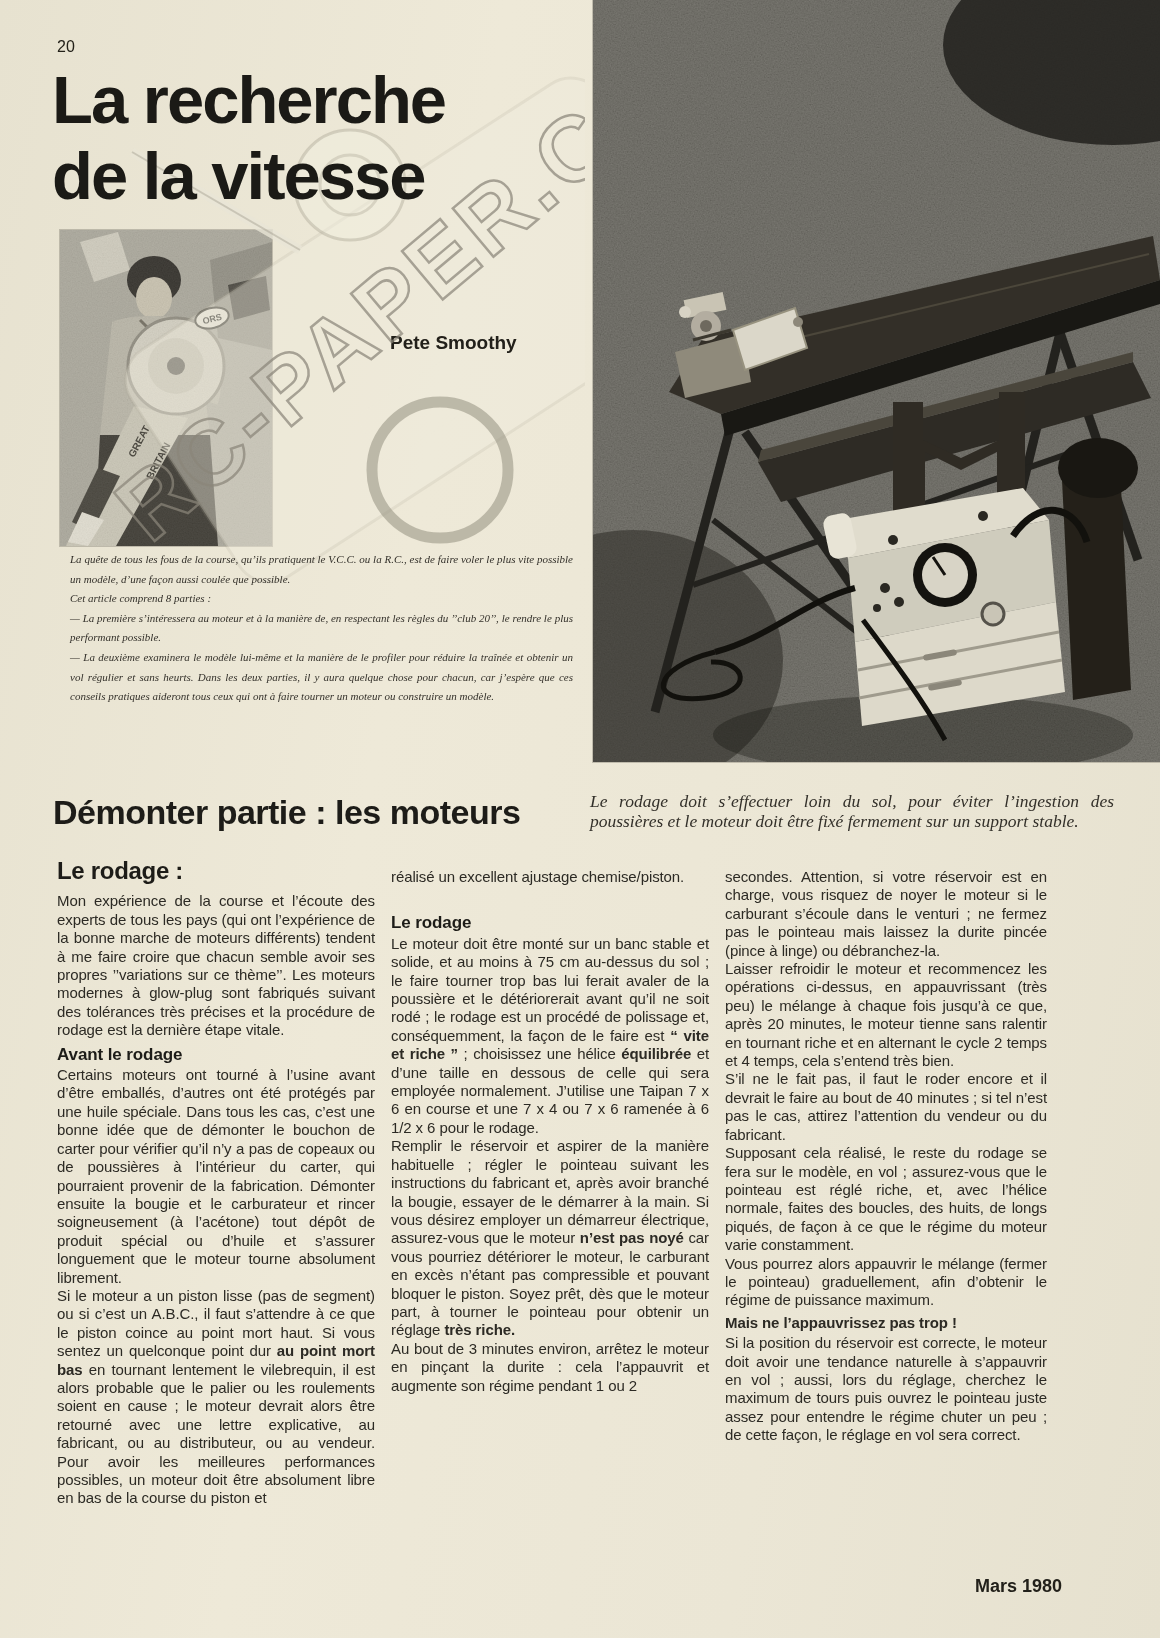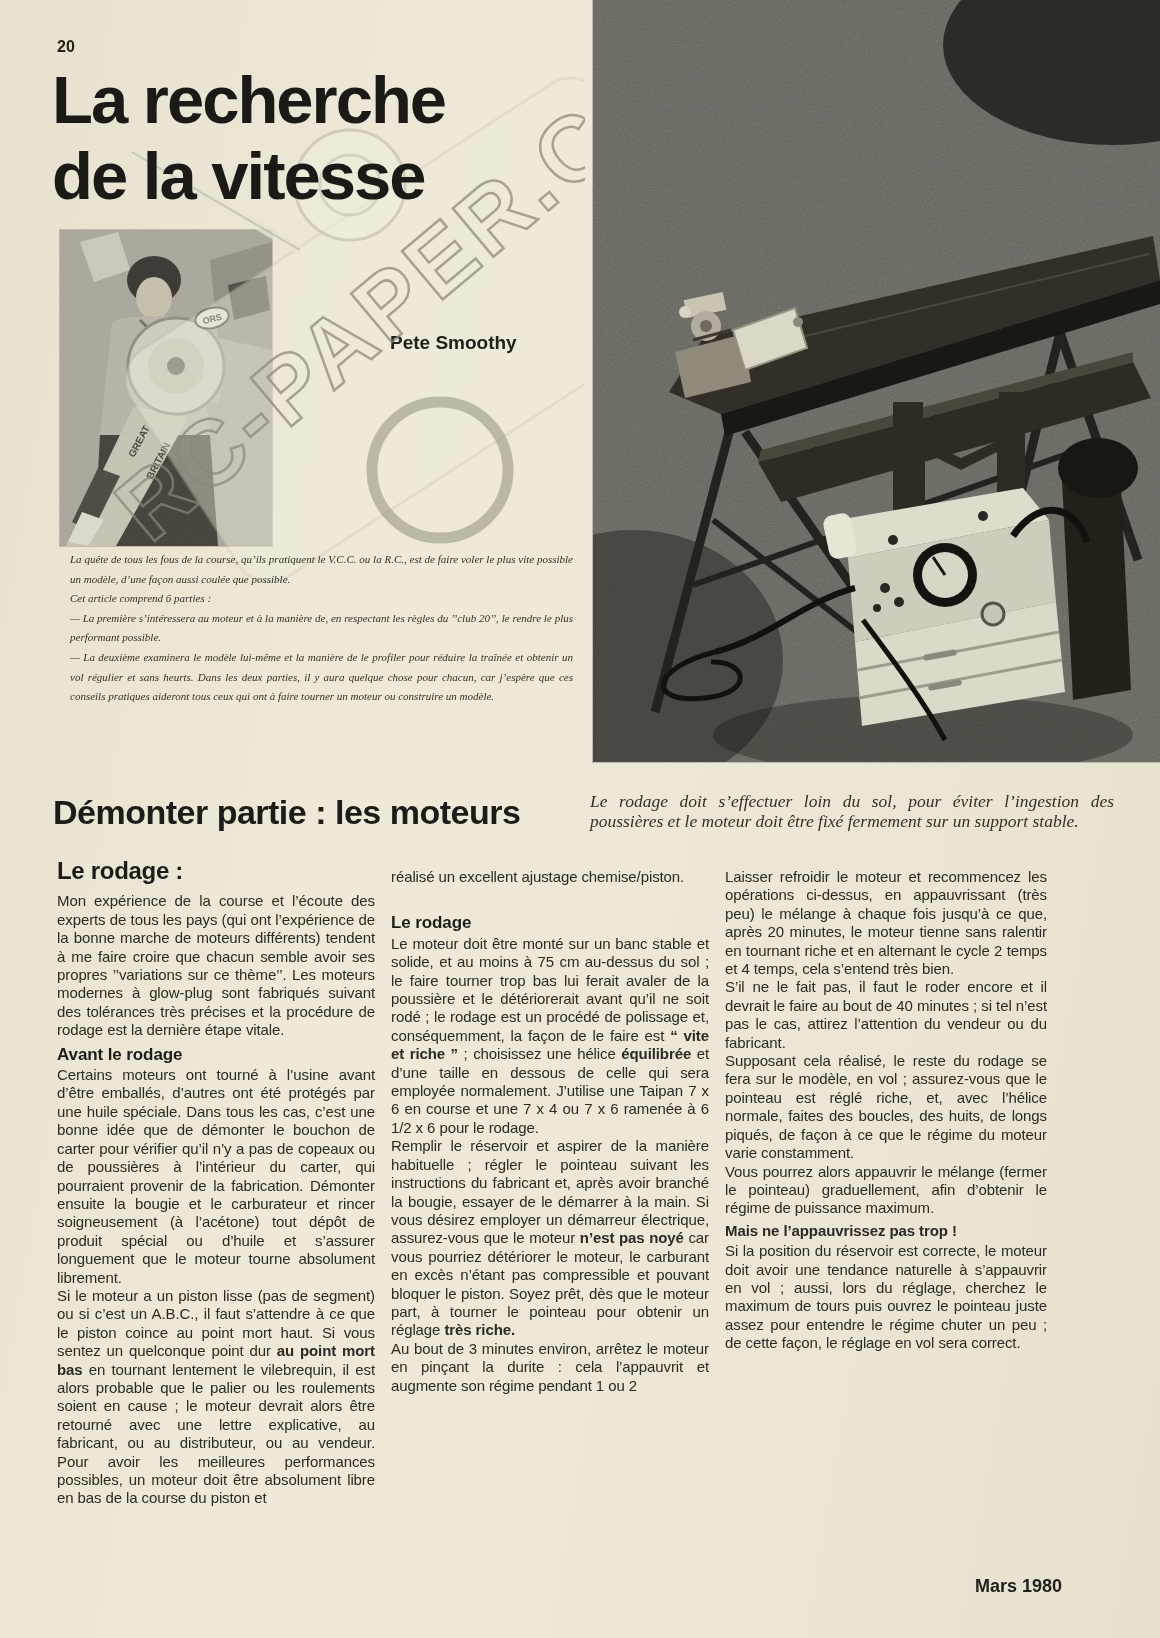--- a/index.html
+++ b/index.html
@@ -2,21 +2,21 @@
 <html><head>
 <meta charset="utf-8">
 <style>
   html,body{margin:0;padding:0;}
   body{width:1160px;height:1638px;background:#c9c4b4;}
   .page{
     position:relative;width:1160px;height:1638px;overflow:hidden;
     background:linear-gradient(100deg,#e7e2d0 0%,#eee9d8 35%,#ebe6d5 70%,#e6e1cf 100%);
     font-family:"Liberation Sans",sans-serif;color:#2c2a24;
   }
-  .page-number{position:absolute;left:57px;top:38px;font-size:16px;font-weight:bold;color:#232119;}
+  .page-number{position:absolute;left:57px;top:38px;font-size:16px;font-weight:normal;color:#232119;}
   .title{
     position:absolute;left:52px;top:62px;margin:0;z-index:2;
     font-size:67px;line-height:76px;font-weight:bold;letter-spacing:-2px;color:#1b1a16;
   }
   .author{position:absolute;left:390px;top:332px;z-index:2;font-size:19px;font-weight:bold;color:#22201a;}
   .photo{position:absolute;background:#8e8b7f;box-shadow:0 0 0 1px rgba(60,56,46,.25);}
   .photo svg{display:block;}
   .photo-left{left:60px;top:230px;width:212px;height:316px;z-index:0;}
   .photo-right{left:593px;top:0;width:567px;height:762px;z-index:0;}
   .ghost-svg,.wm-svg{position:absolute;left:0;top:0;pointer-events:none;}
@@ -189,21 +189,21 @@
   </svg>
 
   <div class="page-number">20</div>
 
   <h1 class="title"><span>La recherche</span><br><span>de la vitesse</span></h1>
 
   <div class="author">Pete Smoothy</div>
 
   <div class="intro">
     <p>La quête de tous les fous de la course, qu’ils pratiquent le V.C.C. ou la R.C., est de faire voler le plus vite possible un modèle, d’une façon aussi coulée que possible.</p>
-    <p>Cet article comprend 6 parties :</p>
+    <p>Cet article comprend 8 parties :</p>
     <p>—  La première s’intéressera au moteur et à la manière de, en respectant les règles du ’’club 20’’, le rendre le plus performant possible.</p>
     <p>—  La deuxième examinera le modèle lui-même et la manière de le profiler pour réduire la traînée et obtenir un vol régulier et sans heurts. Dans les deux parties, il y aura quelque chose pour chacun, car j’espère que ces conseils pratiques aideront tous ceux qui ont à faire tourner un moteur ou construire un modèle.</p>
   </div>
 
   <h2 class="part-heading">Démonter partie : les moteurs</h2>
 
   <div class="caption">Le rodage doit s’effectuer loin du sol, pour éviter l’ingestion des poussières et le moteur doit être fixé fermement sur un support stable.</div>
 
   <div class="col col-1">
     <h3 class="col-heading">Le rodage :</h3>
@@ -215,20 +215,21 @@
 
   <div class="col col-2">
     <p>réalisé un excellent ajustage chemise/piston.</p>
     <h4 class="sub-heading big-gap">Le rodage</h4>
     <p><span>Le moteur doit être monté sur un banc stable et solide, et au moins à 75 cm au-dessus du sol ; le faire tourner trop bas lui ferait avaler de la poussière et le détériorerait avant qu’il ne soit rodé ; le rodage est un procédé de polissage et, conséquemment, la façon de le faire est </span><b>“ vite et riche ”</b><span> ; choisissez une hélice </span><b>équilibrée</b><span> et d’une taille en dessous de celle qui sera employée normalement. J’utilise une Taipan 7 x 6 en course et une 7 x 4 ou 7 x 6 ramenée à 6 1/2 x 6 pour le rodage.</span></p>
     <p class="mt8"><span>Remplir le réservoir et aspirer de la manière habituelle ; régler le pointeau suivant les instructions du fabricant et, après avoir branché la bougie, essayer de le démarrer à la main. Si vous désirez employer un démarreur électrique, assurez-vous que le moteur </span><b>n’est pas noyé</b><span> car vous pourriez détériorer le moteur, le carburant en excès n’étant pas compressible et pouvant bloquer le piston. Soyez prêt, dès que le moteur part, à tourner le pointeau pour obtenir un réglage </span><b>très riche.</b></p>
     <p>Au bout de 3 minutes environ, arrêtez le moteur en pinçant la durite : cela l’appauvrit et augmente son régime pendant 1 ou 2</p>
   </div>
 
   <div class="col col-3">
+    <p>secondes. Attention, si votre réservoir est en charge, vous risquez de noyer le moteur si le carburant s’écoule dans le venturi ; ne fermez pas le pointeau mais laissez la durite pincée (pince à linge) ou débranchez-la.</p>
     <p>Laisser refroidir le moteur et recommencez les opérations ci-dessus, en appauvrissant (très peu) le mélange à chaque fois jusqu’à ce que, après 20 minutes, le moteur tienne sans ralentir en tournant riche et en alternant le cycle 2 temps et 4 temps, cela s’entend très bien.</p>
     <p>S’il ne le fait pas, il faut le roder encore et il devrait le faire au bout de 40 minutes ; si tel n’est pas le cas, attirez l’attention du vendeur ou du fabricant.</p>
     <p>Supposant cela réalisé, le reste du rodage se fera sur le modèle, en vol ; assurez-vous que le pointeau est réglé riche, et, avec l’hélice normale, faites des boucles, des huits, de longs piqués, de façon à ce que le régime du moteur varie constamment.</p>
     <p>Vous pourrez alors appauvrir le mélange (fermer le pointeau) graduellement, afin d’obtenir le régime de puissance maximum.</p>
     <p class="bold-line">Mais ne l’appauvrissez pas trop !</p>
     <p>Si la position du réservoir est correcte, le moteur doit avoir une tendance naturelle à s’appauvrir en vol ; aussi, lors du réglage, cherchez le maximum de tours puis ouvrez le pointeau juste assez pour entendre le régime chuter un peu ; de cette façon, le réglage en vol sera correct.</p>
   </div>
 
   <div class="footer">Mars 1980</div>
 

